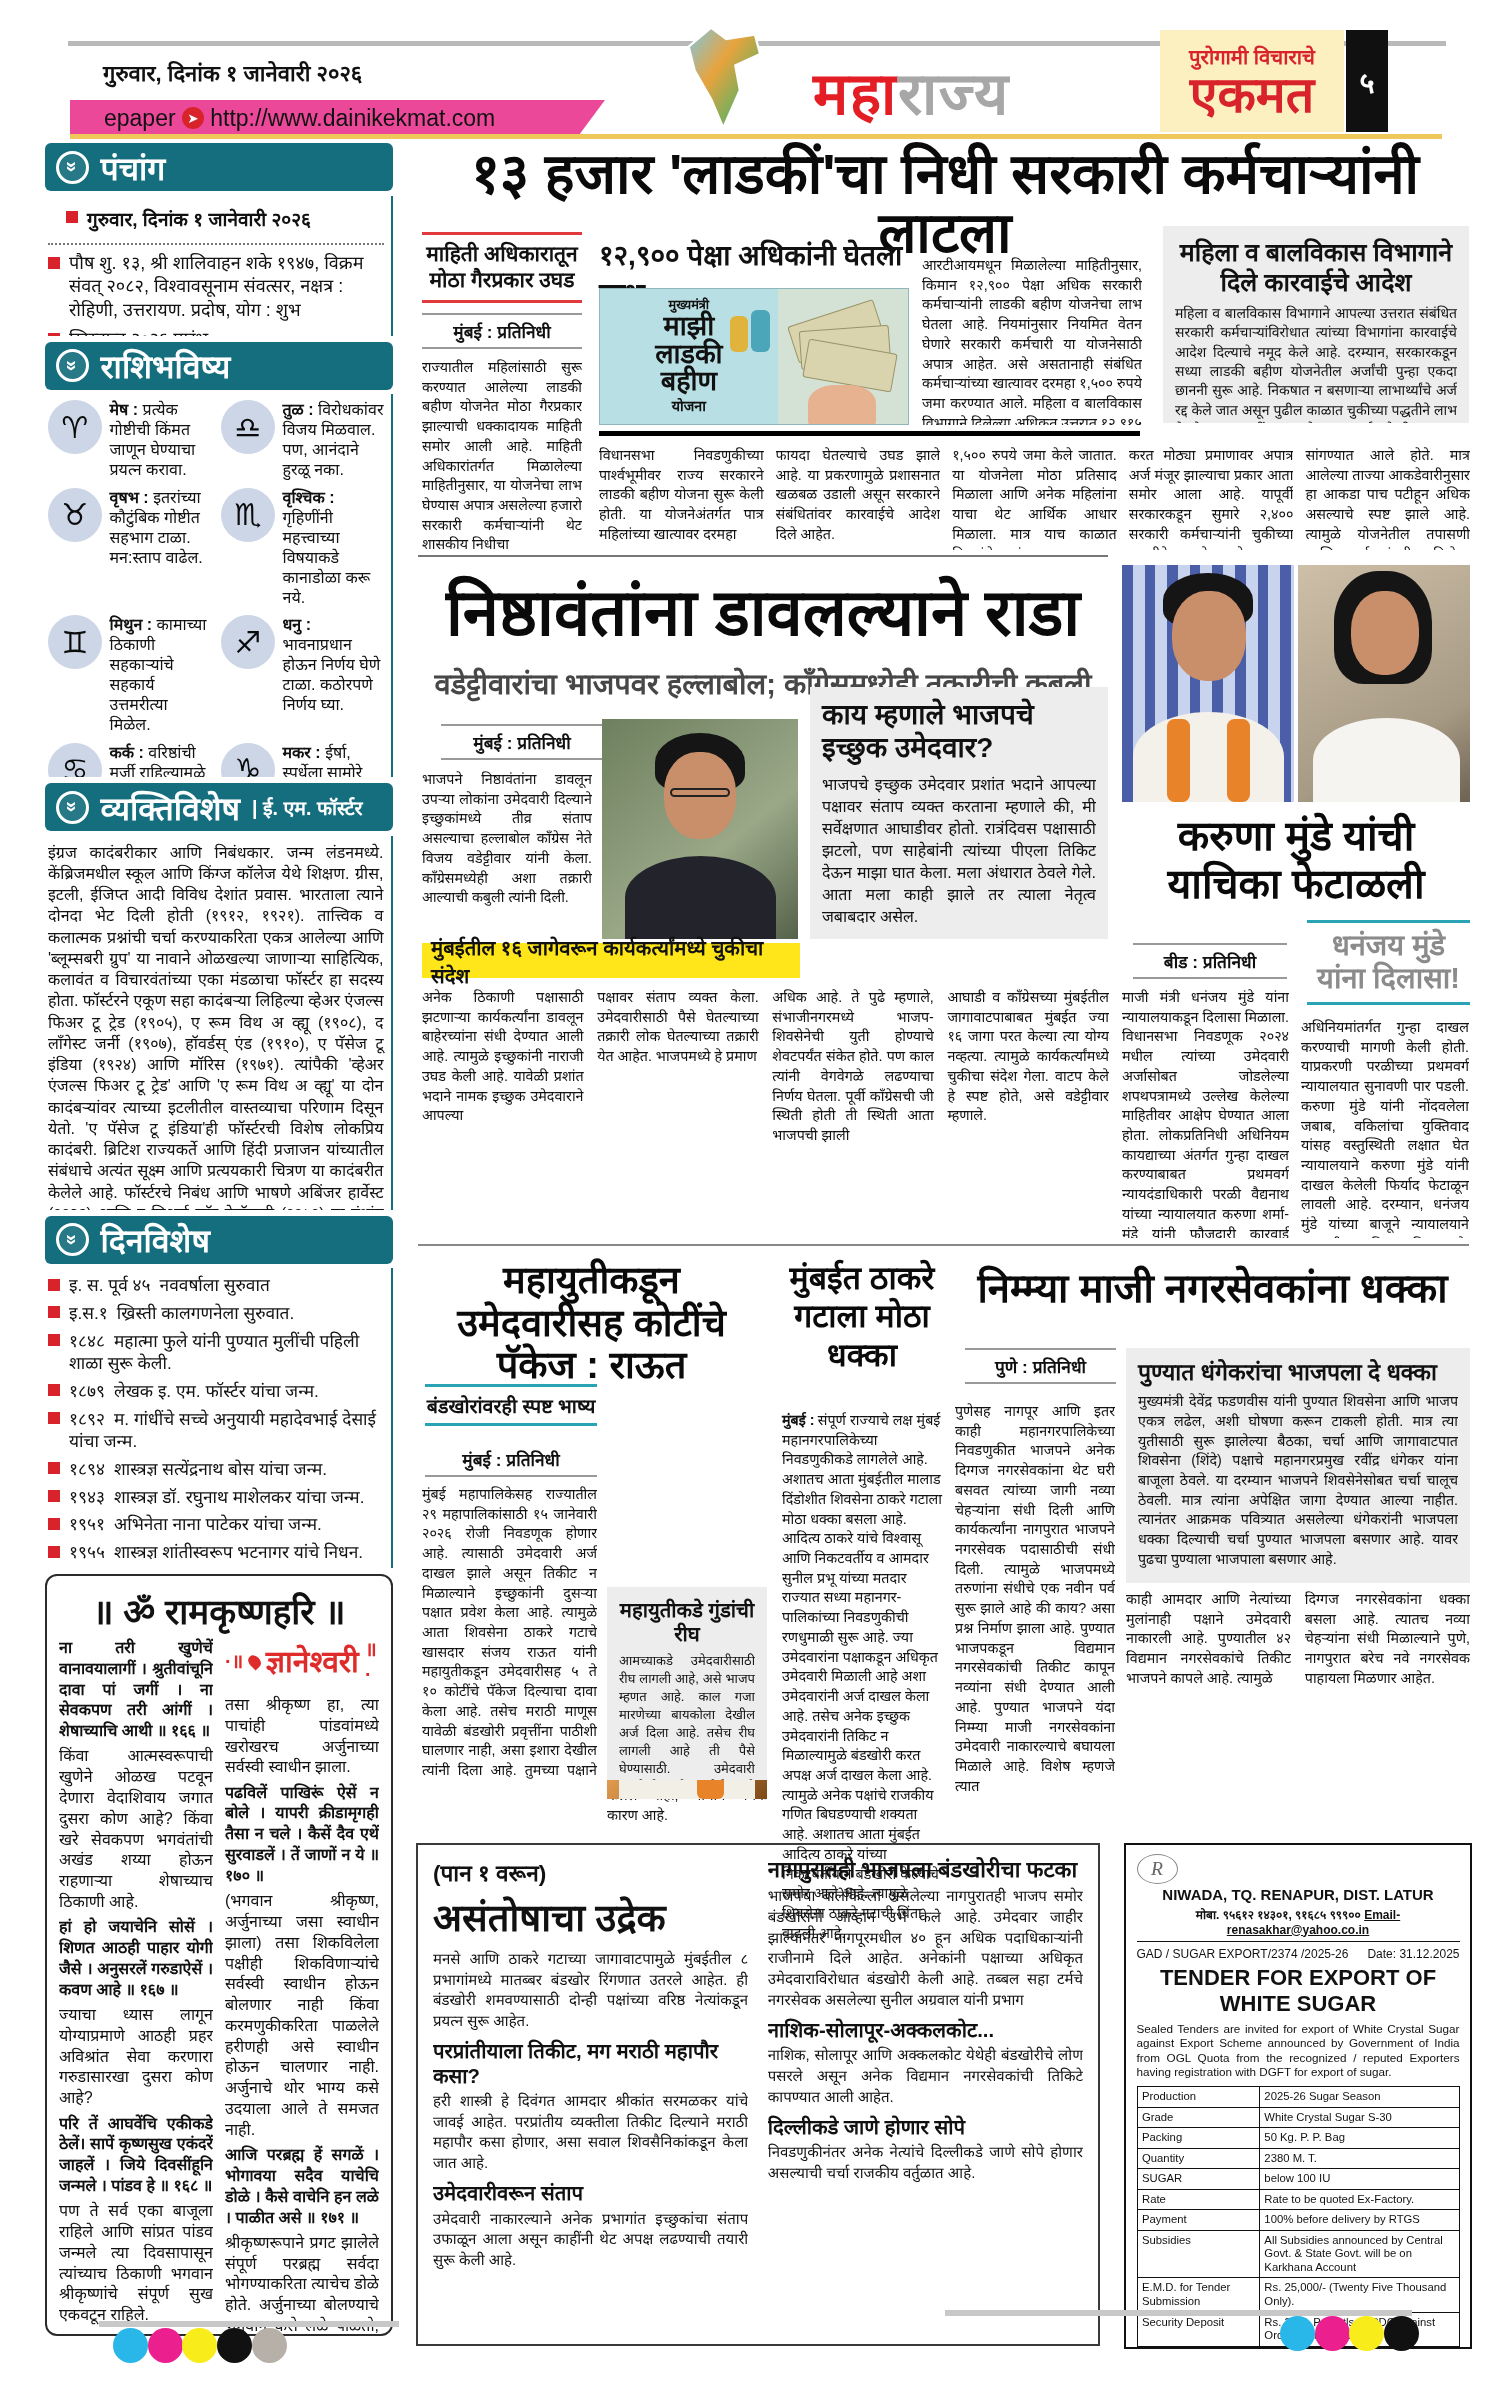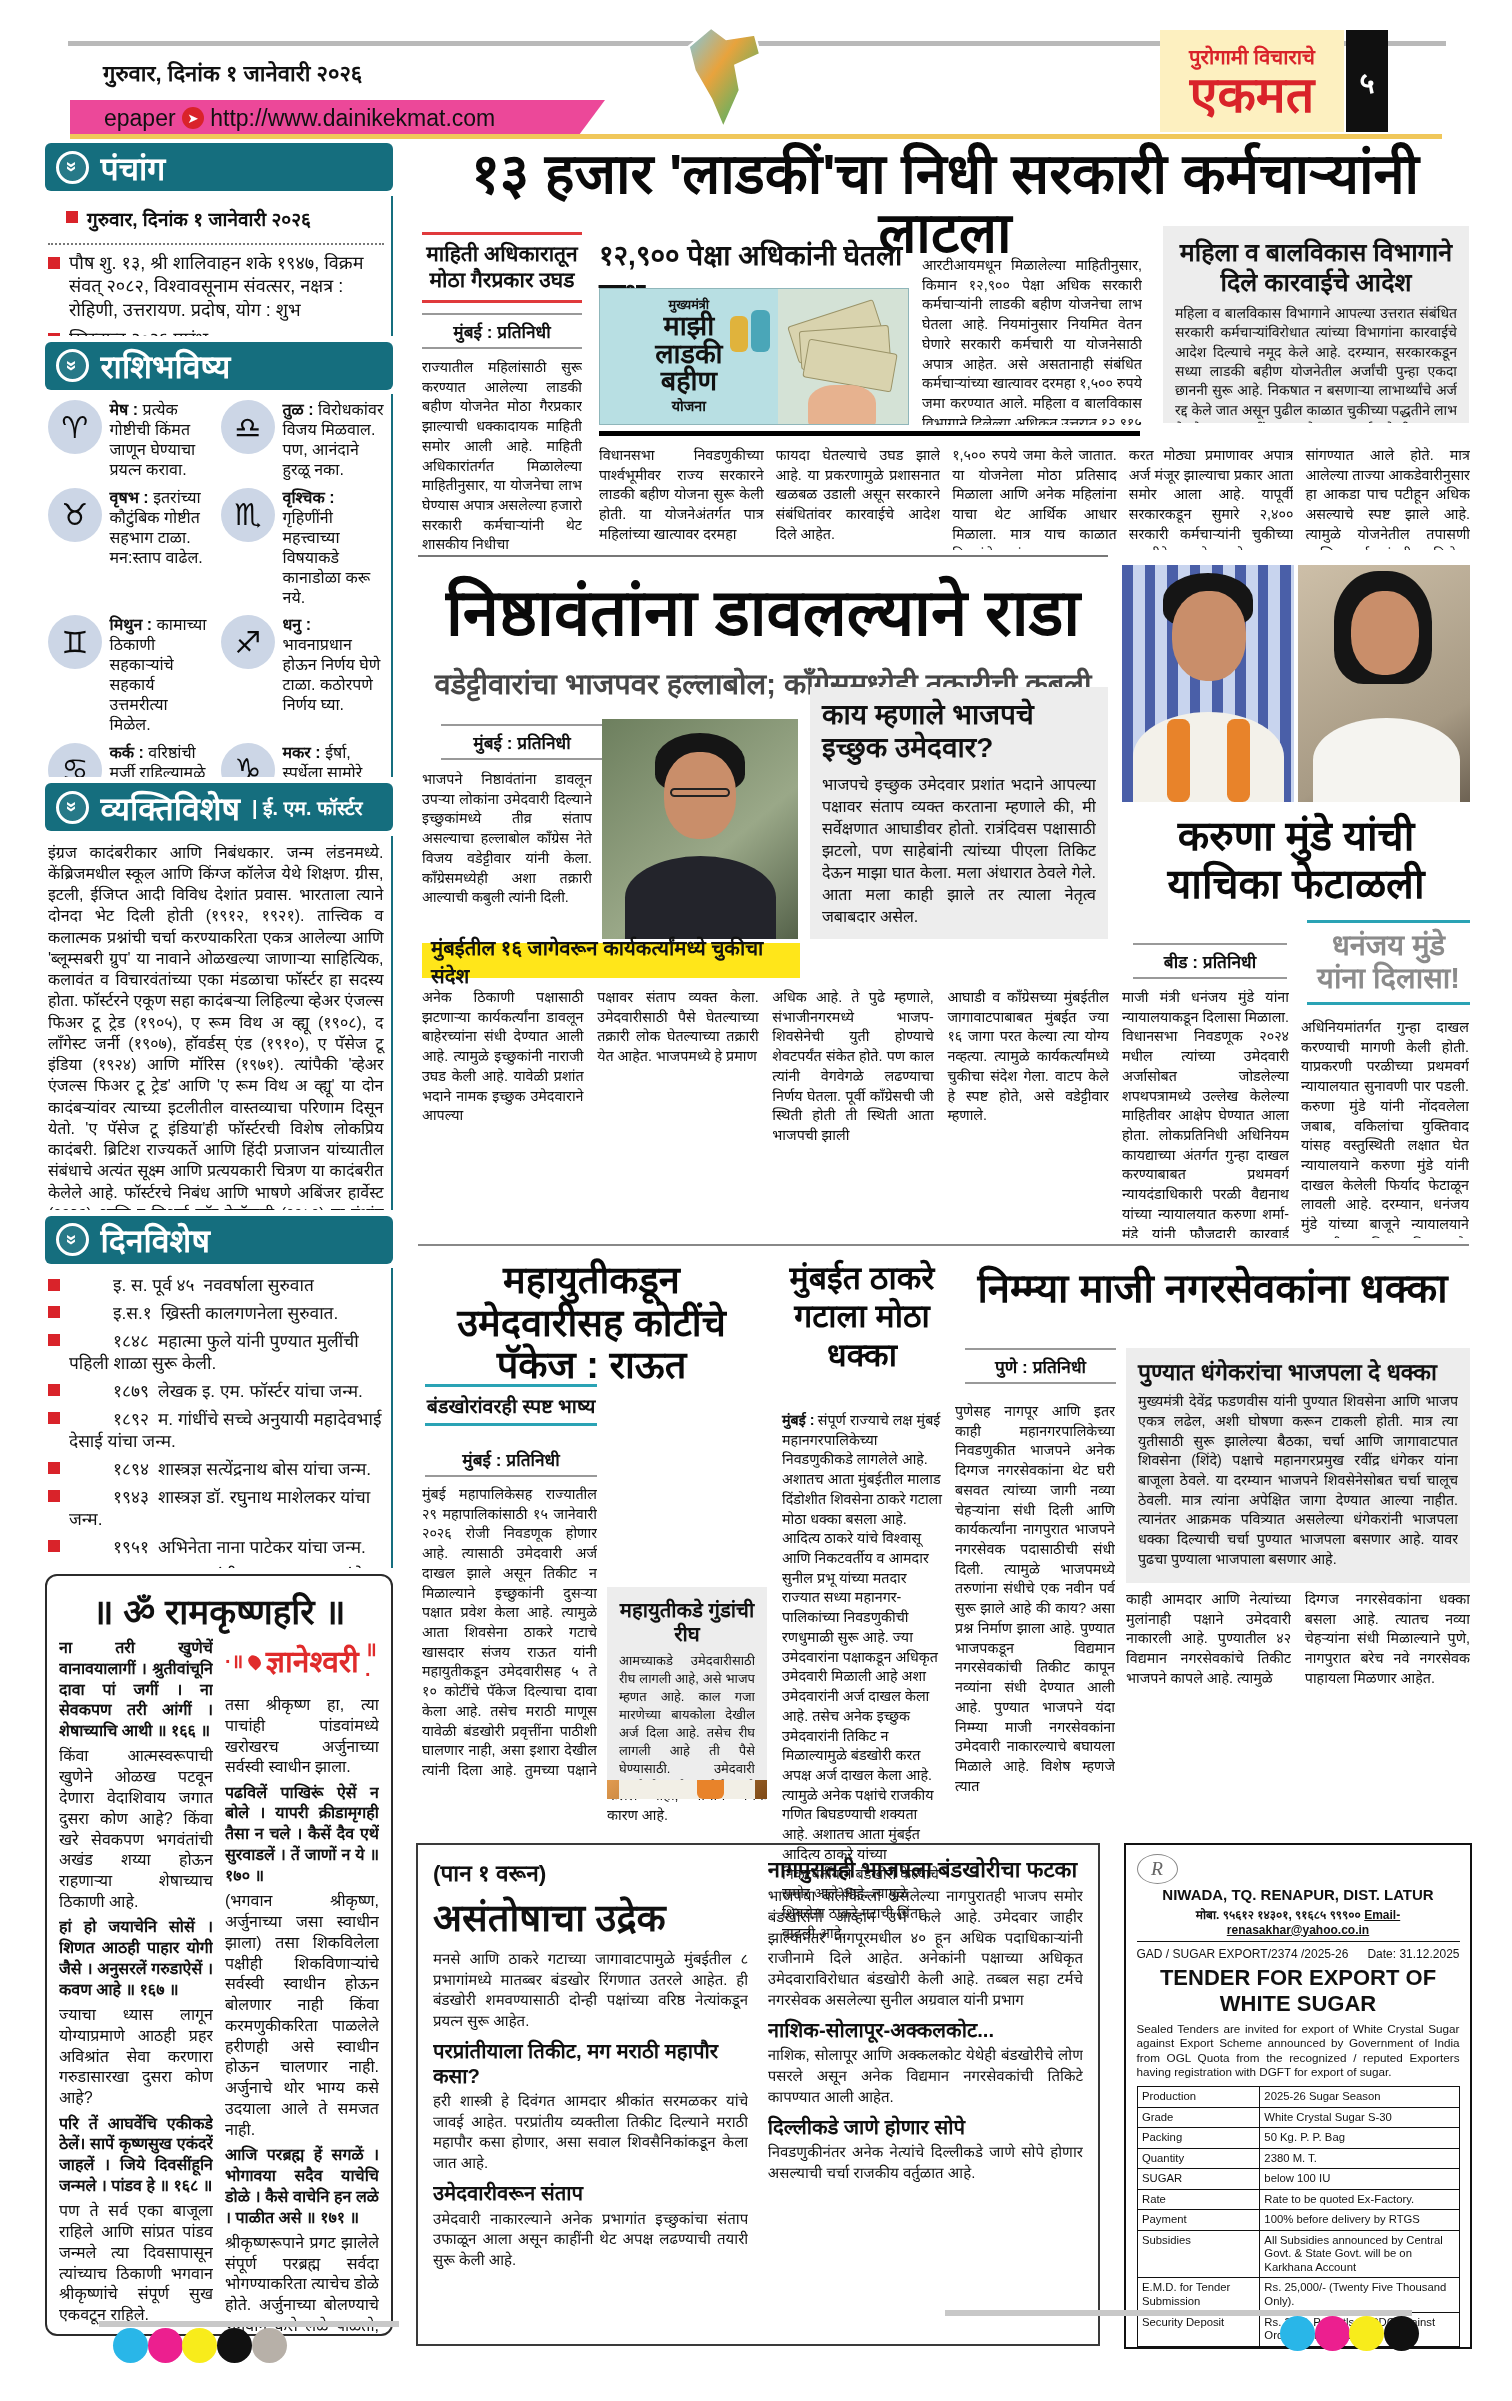--- a/index.html
+++ b/index.html
@@ -40,21 +40,21 @@
   .pan-item{display:flex;font-size:18px;line-height:1.3;margin-bottom:6px;}
   .zgrid{display:grid;grid-template-columns:1fr 1fr;gap:7.5px 10.5px;}
   .zitem{display:flex;gap:7.5px;align-items:flex-start;}
   .zic{min-width:54px;height:54px;border-radius:50%;background:#ccd6e6;display:flex;align-items:center;
        justify-content:center;font-size:30px;color:#0b0b0b;}
   .ztxt{font-size:16px;line-height:1.25;}
   .zsign{font-weight:bold;}
   .zsign::after{content:" : ";}
   .vy-body{font-size:16px;line-height:1.33;text-align:justify;}
   .din-item{display:flex;font-size:17.3px;line-height:1.3;margin-bottom:5.3px;}
-  .din-y{margin-right:9px;white-space:nowrap;margin-left:44px;}
+  .din-y{margin-right:9px;white-space:nowrap;}
   .dny-box{border:2.3px solid #2b2b2b;border-radius:12px;padding:10.5px 12px;overflow:hidden;height:762px;}
   .dny-h{font-size:35px;font-weight:900;text-align:center;}
   .dny-sub{font-size:19px;font-weight:bold;text-align:center;margin:7.5px 0 10.5px 0;line-height:1.3;}
   .dny-cols{display:flex;gap:12px;}
   .dny-col{flex:1;font-size:16px;line-height:1.3;text-align:justify;overflow:hidden;}
   .dny-v{font-weight:bold;margin:4.5px 0;}
   .dny-logo{display:flex;align-items:center;justify-content:center;gap:6px;margin:3px 0 7.5px 0;}
   .dny-logo .lg{color:#e02b2b;font-size:30px;font-weight:900;}
   .dny-logo .orn{color:#e02b2b;font-size:19.6px;font-weight:bold;}
   .pin{width:13.6px;height:13.6px;border-radius:50% 50% 50% 0;transform:rotate(-45deg);background:#e02b2b;}
@@ -132,20 +132,23 @@
           <linearGradient id="mg" x1="0" y1="0" x2="1" y2="1">
         <stop offset="0" stop-color="#7ec8e3"></stop>
             <stop offset="0.4" stop-color="#e8a33d"></stop>
         <stop offset="0.7" stop-color="#7fae5a"></stop>
             <stop offset="1" stop-color="#b0713f"></stop>
       </linearGradient>
         </defs>
       <polygon points="10,30 40,5 60,20 98,14 105,40 72,55 78,88 56,138 40,100 18,62" fill="url(#mg)" stroke="#ffffff" stroke-width="3"></polygon>
     </svg>
   </div>
+  <div class="mast" data-interactable="false">
+    <span class="m1" data-interactable="false">महा</span><span class="m2" data-interactable="false">राज्य</span>
+  </div>
   <div class="brandbox" data-interactable="false">
     <span class="tg" data-interactable="false">पुरोगामी विचाराचे</span>
     <span class="bn" data-interactable="false">एकमत</span>
   </div>
   <div class="pagenum" data-interactable="false">५</div>
 
   <div class="sidebar" data-interactable="false">
 
     <div class="sec-head" data-interactable="false">
       <span class="chev" data-interactable="false">

